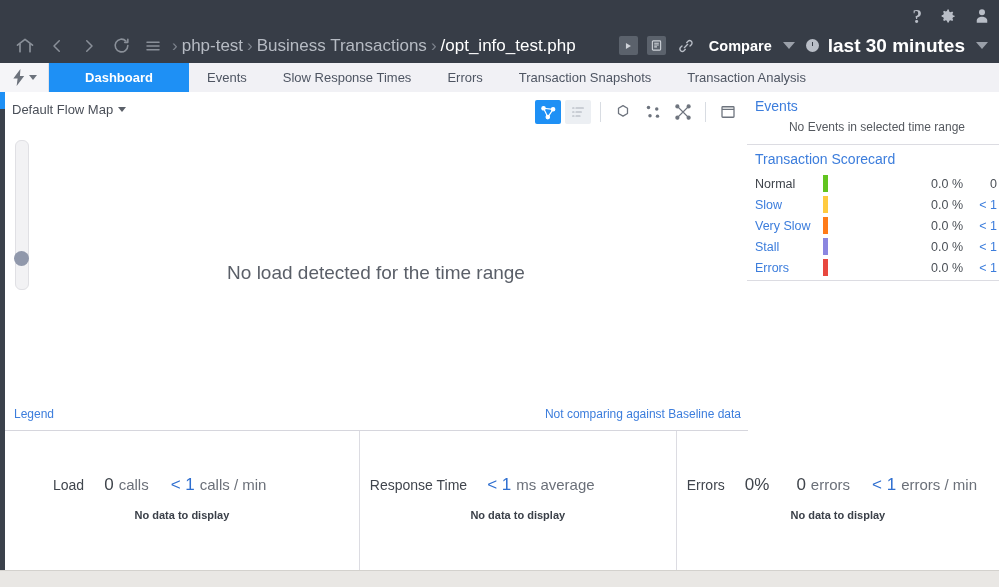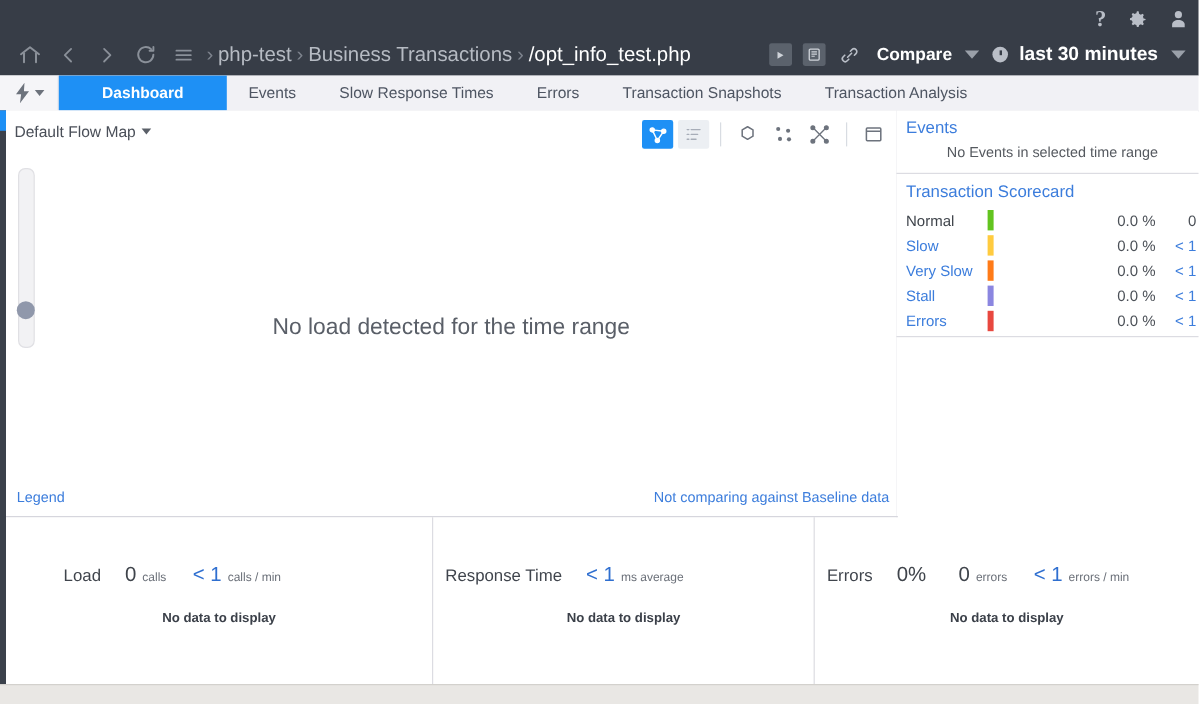--- a/index.html
+++ b/index.html
@@ -138,21 +138,21 @@
   }
   .clockico::after {
     content: "";
     position: absolute;
     left: 6px; top: 3px;
     width: 1.5px; height: 4px;
     background: #373d47;
   }
   .range-label {
     color: #ffffff;
-    font-size: 16px;
+    font-size: 19px;
     font-weight: bold;
     cursor: pointer;
     white-space: nowrap;
   }
 
   
   .tabstrip {
     position: absolute;
     left: 0; top: 63px;
     width: 999px; height: 29px;
@@ -402,21 +402,21 @@
     font-size: 14px;
     color: #40454d;
     margin-right: 20px;
   }
   .mbig {
     font-size: 17px;
     color: #3f444b;
   }
   .mbig.blue { color: #2f6fd0; }
   .munit {
-    font-size: 10px;
+    font-size: 15px;
     color: #6b7079;
     margin-left: 5px;
     margin-right: 22px;
     margin-top: 36px;
   }
   .nodata {
     position: absolute;
     left: 0; top: 78px;
     width: 100%;
     text-align: center;

